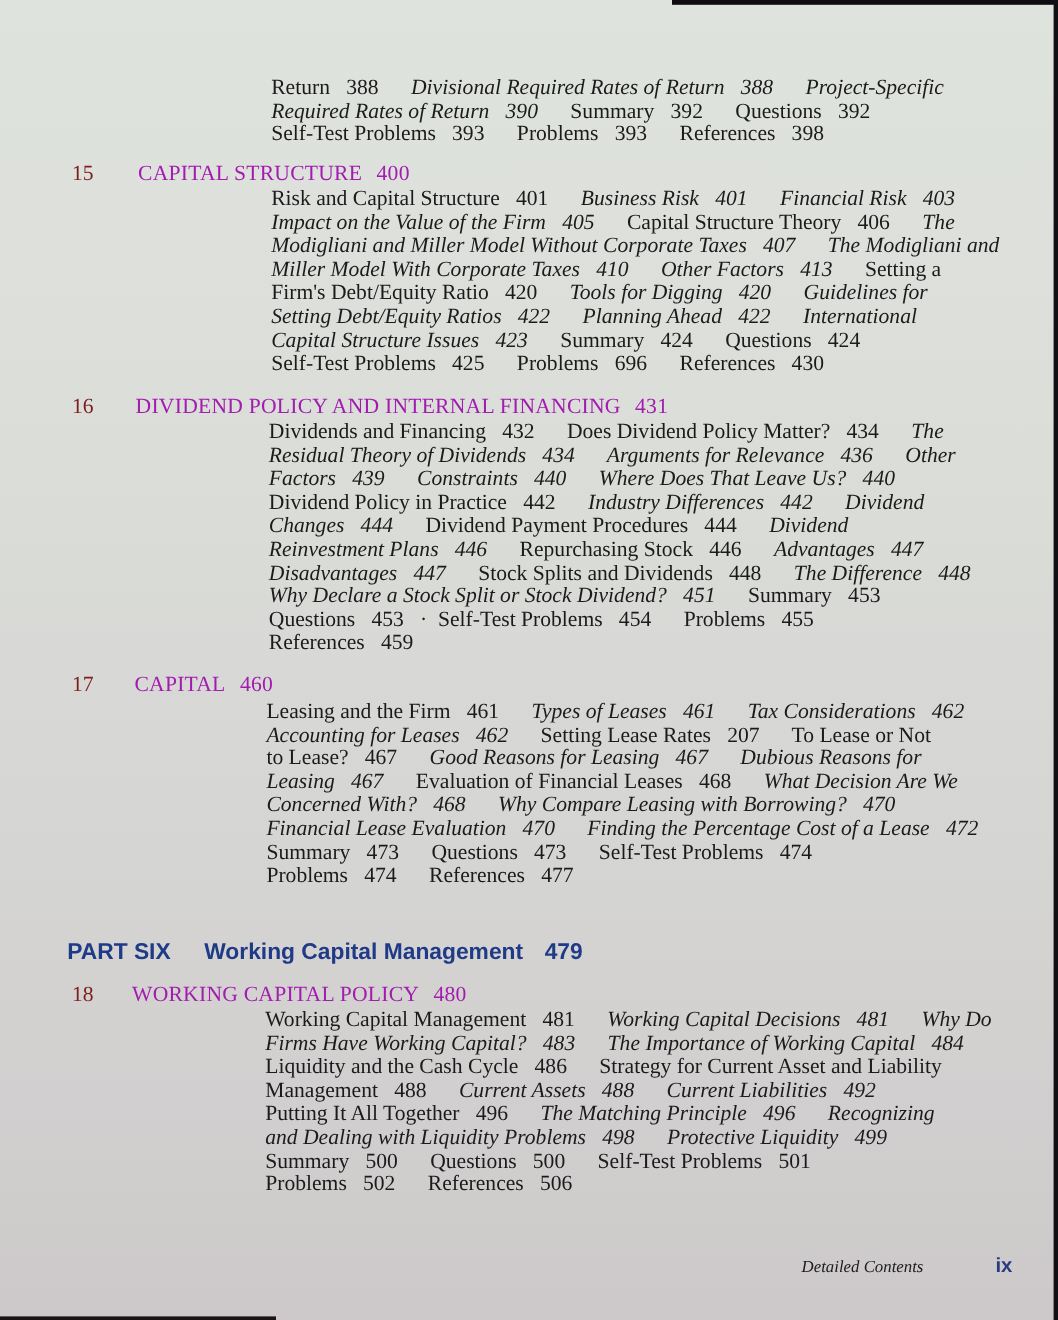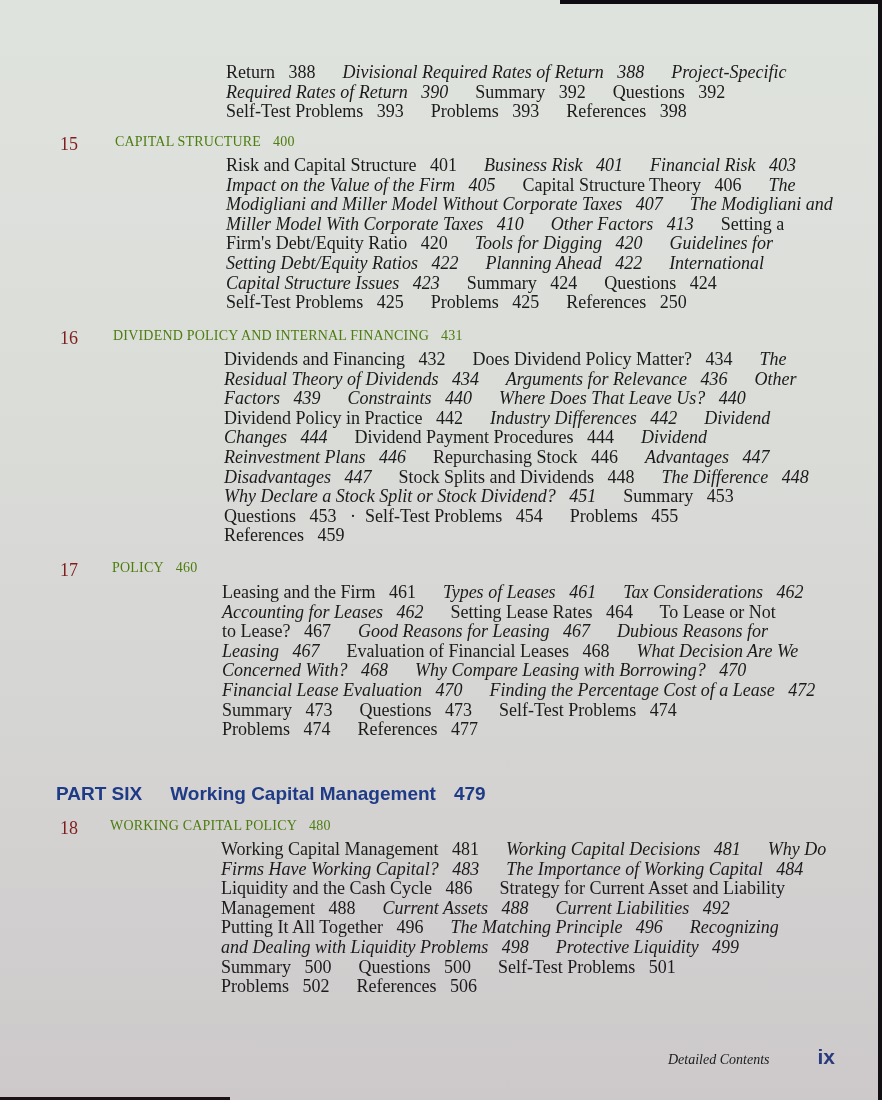--- a/index.html
+++ b/index.html
@@ -6,50 +6,50 @@
   body {
     width:882px; height:1100px; overflow:hidden; position:relative;
     background: linear-gradient(180deg, #dfe3de 0%, #dadcd8 40%, #d3d2d1 75%, #cdc9ca 100%);
     font-family: "Liberation Serif", "DejaVu Serif", serif;
     color:#1b1b1b;
   }
   .edge-top { position:absolute; left:560px; top:0; width:322px; height:4px; background:#0f0d12; }
   .edge-right { position:absolute; right:0; top:0; width:4px; height:1100px; background:#120f14; }
   .edge-bottom { position:absolute; left:0; bottom:0; width:230px; height:3px; background:#1a1215; }
   .chap-num { position:absolute; left:60px; font-size:18px; color:#7f1d1d; }
-  .chap-title { position:absolute; left:115px; font-size:14px; color:#4d7c0f; letter-spacing:0.2px; white-space:nowrap; }
+  .chap-title { position:absolute; left:115px; font-size:18px; color:#a21caf; letter-spacing:0.2px; white-space:nowrap; }
   .chap-title .pg { margin-left:12px; }
   .line { position:absolute; left:226px; font-size:18px; white-space:pre; line-height:20px; }
   .line span.i { font-style:italic; }
   .part { position:absolute; left:56px; top:783px; font-family:"Liberation Sans","DejaVu Sans",sans-serif; font-weight:bold; font-size:19px; color:#1f3a86; white-space:nowrap; }
   .part .ptitle { margin-left:28px; }
   .part .ppg { margin-left:18px; }
   .footer { position:absolute; top:1045px; left:668px; white-space:nowrap; }
   .footer .ft { font-style:italic; font-size:14px; color:#1b1b1b; }
-  .footer .fp { font-family:"Liberation Sans","DejaVu Sans",sans-serif; font-weight:bold; font-size:21px; color:#2a3a7e; margin-left:2px;padding-left:46px; }
+  .footer .fp { font-family:"Liberation Sans","DejaVu Sans",sans-serif; font-weight:bold; font-size:17px; color:#2a3a7e; margin-left:14px;padding-left:46px; }
 </style>
 </head>
 <body>
 
 <div class="edge-top"></div>
 <div class="edge-right"></div>
 <div class="edge-bottom"></div>
 
 <div class="block"></div>
 
 <div class="chap-num" style="top:134px">15</div>
 <div class="chap-title" style="top:134px"><span>CAPITAL STRUCTURE</span><span class="pg">400</span></div>
 <div class="block"></div>
 
 <div class="chap-num" style="top:328px">16</div>
 <div class="chap-title" style="top:328px;left:113px"><span>DIVIDEND POLICY AND INTERNAL FINANCING</span><span class="pg">431</span></div>
 <div class="block"></div>
 
 <div class="chap-num" style="top:560px">17</div>
-<div class="chap-title" style="top:560px;left:112px"><span>POLICY</span><span class="pg">460</span></div>
+<div class="chap-title" style="top:560px;left:112px"><span>CAPITAL</span><span class="pg">460</span></div>
 <div class="block"></div>
 
 <div class="part">
   <span>PART SIX</span><span class="ptitle">Working Capital Management</span><span class="ppg">479</span>
 </div>
 
 <div class="chap-num" style="top:818px">18</div>
 <div class="chap-title" style="top:818px;left:110px"><span>WORKING CAPITAL POLICY</span><span class="pg">480</span></div>
 <div class="block"></div>
 
@@ -60,33 +60,33 @@
 <div class="line" style="top: 62px; left: 226px;"><span>Return   388      </span><span class="i">Divisional Required Rates of Return   388      Project-Specific</span></div>
 <div class="line" style="top: 81.6px; left: 226px;"><span class="i">Required Rates of Return   390</span><span>      Summary   392      Questions   392</span></div>
 <div class="line" style="top: 101.2px; left: 226px;"><span>Self-Test Problems   393      Problems   393      References   398</span></div>
 <div class="line" style="top: 155px; left: 226px;"><span>Risk and Capital Structure   401      </span><span class="i">Business Risk   401      Financial Risk   403</span></div>
 <div class="line" style="top: 174.6px; left: 226px;"><span class="i">Impact on the Value of the Firm   405</span><span>      Capital Structure Theory   406      </span><span class="i">The</span></div>
 <div class="line" style="top: 194.2px; left: 226px;"><span class="i">Modigliani and Miller Model Without Corporate Taxes   407      The Modigliani and</span></div>
 <div class="line" style="top: 213.8px; left: 226px;"><span class="i">Miller Model With Corporate Taxes   410      Other Factors   413</span><span>      Setting a</span></div>
 <div class="line" style="top: 233.4px; left: 226px;"><span>Firm's Debt/Equity Ratio   420      </span><span class="i">Tools for Digging   420      Guidelines for</span></div>
 <div class="line" style="top: 253px; left: 226px;"><span class="i">Setting Debt/Equity Ratios   422      Planning Ahead   422      International</span></div>
 <div class="line" style="top: 272.6px; left: 226px;"><span class="i">Capital Structure Issues   423</span><span>      Summary   424      Questions   424</span></div>
-<div class="line" style="top: 292.2px; left: 226px;"><span>Self-Test Problems   425      Problems   425      References   250</span></div>
+<div class="line" style="top: 292.2px; left: 226px;"><span>Self-Test Problems   425      Problems   696      References   430</span></div>
 <div class="line" style="top: 349px; left: 224px;"><span>Dividends and Financing   432      Does Dividend Policy Matter?   434      </span><span class="i">The</span></div>
 <div class="line" style="top: 368.6px; left: 224px;"><span class="i">Residual Theory of Dividends   434      Arguments for Relevance   436      Other</span></div>
 <div class="line" style="top: 388.2px; left: 224px;"><span class="i">Factors   439      Constraints   440      Where Does That Leave Us?   440</span></div>
 <div class="line" style="top: 407.8px; left: 224px;"><span>Dividend Policy in Practice   442      </span><span class="i">Industry Differences   442      Dividend</span></div>
 <div class="line" style="top: 427.4px; left: 224px;"><span class="i">Changes   444</span><span>      Dividend Payment Procedures   444      </span><span class="i">Dividend</span></div>
 <div class="line" style="top: 447px; left: 224px;"><span class="i">Reinvestment Plans   446</span><span>      Repurchasing Stock   446      </span><span class="i">Advantages   447</span></div>
 <div class="line" style="top: 466.6px; left: 224px;"><span class="i">Disadvantages   447</span><span>      Stock Splits and Dividends   448      </span><span class="i">The Difference   448</span></div>
 <div class="line" style="top: 486.2px; left: 224px;"><span class="i">Why Declare a Stock Split or Stock Dividend?   451</span><span>      Summary   453</span></div>
 <div class="line" style="top: 505.8px; left: 224px;"><span>Questions   453   ·  Self-Test Problems   454      Problems   455</span></div>
 <div class="line" style="top: 525.4px; left: 224px;"><span>References   459</span></div>
 <div class="line" style="top: 582px; left: 222px;"><span>Leasing and the Firm   461      </span><span class="i">Types of Leases   461      Tax Considerations   462</span></div>
-<div class="line" style="top: 601.6px; left: 222px;"><span class="i">Accounting for Leases   462</span><span>      Setting Lease Rates   464      To Lease or Not</span></div>
+<div class="line" style="top: 601.6px; left: 222px;"><span class="i">Accounting for Leases   462</span><span>      Setting Lease Rates   207      To Lease or Not</span></div>
 <div class="line" style="top: 621.2px; left: 222px;"><span>to Lease?   467      </span><span class="i">Good Reasons for Leasing   467      Dubious Reasons for</span></div>
 <div class="line" style="top: 640.8px; left: 222px;"><span class="i">Leasing   467</span><span>      Evaluation of Financial Leases   468      </span><span class="i">What Decision Are We</span></div>
 <div class="line" style="top: 660.4px; left: 222px;"><span class="i">Concerned With?   468      Why Compare Leasing with Borrowing?   470</span></div>
 <div class="line" style="top: 680px; left: 222px;"><span class="i">Financial Lease Evaluation   470      Finding the Percentage Cost of a Lease   472</span></div>
 <div class="line" style="top: 699.6px; left: 222px;"><span>Summary   473      Questions   473      Self-Test Problems   474</span></div>
 <div class="line" style="top: 719.2px; left: 222px;"><span>Problems   474      References   477</span></div>
 <div class="line" style="top: 839px; left: 221px;"><span>Working Capital Management   481      </span><span class="i">Working Capital Decisions   481      Why Do</span></div>
 <div class="line" style="top: 858.6px; left: 221px;"><span class="i">Firms Have Working Capital?   483      The Importance of Working Capital   484</span></div>
 <div class="line" style="top: 878.2px; left: 221px;"><span>Liquidity and the Cash Cycle   486      Strategy for Current Asset and Liability</span></div>
 <div class="line" style="top: 897.8px; left: 221px;"><span>Management   488      </span><span class="i">Current Assets   488      Current Liabilities   492</span></div>

